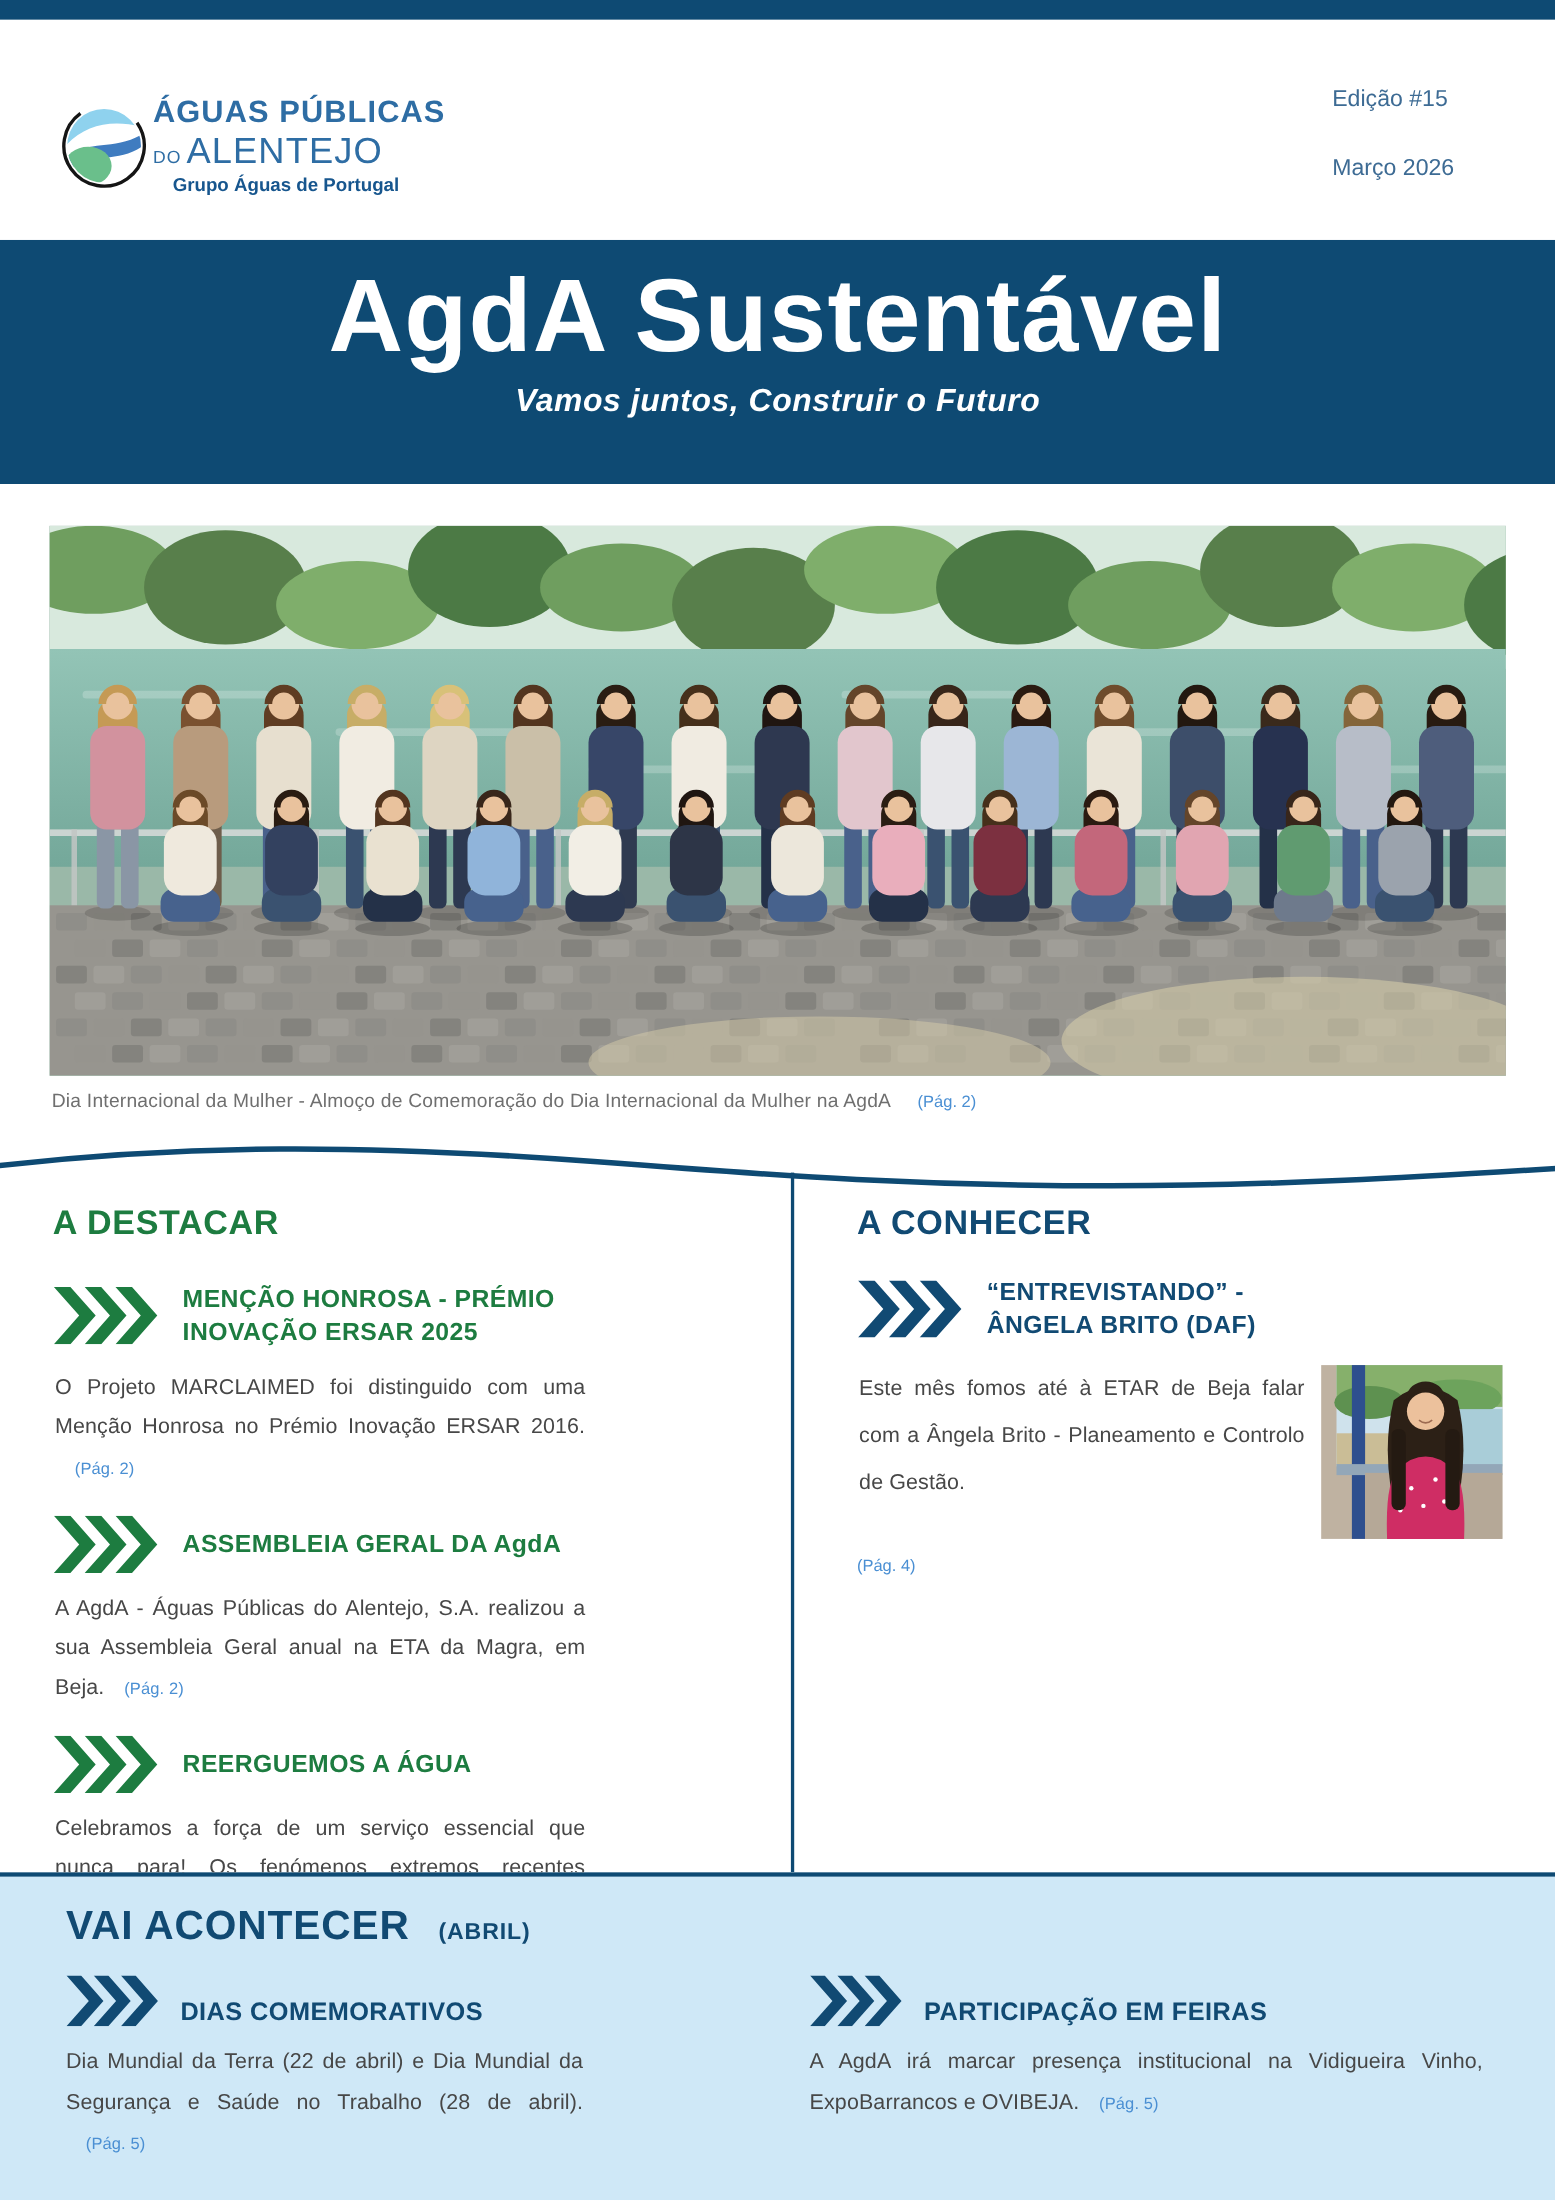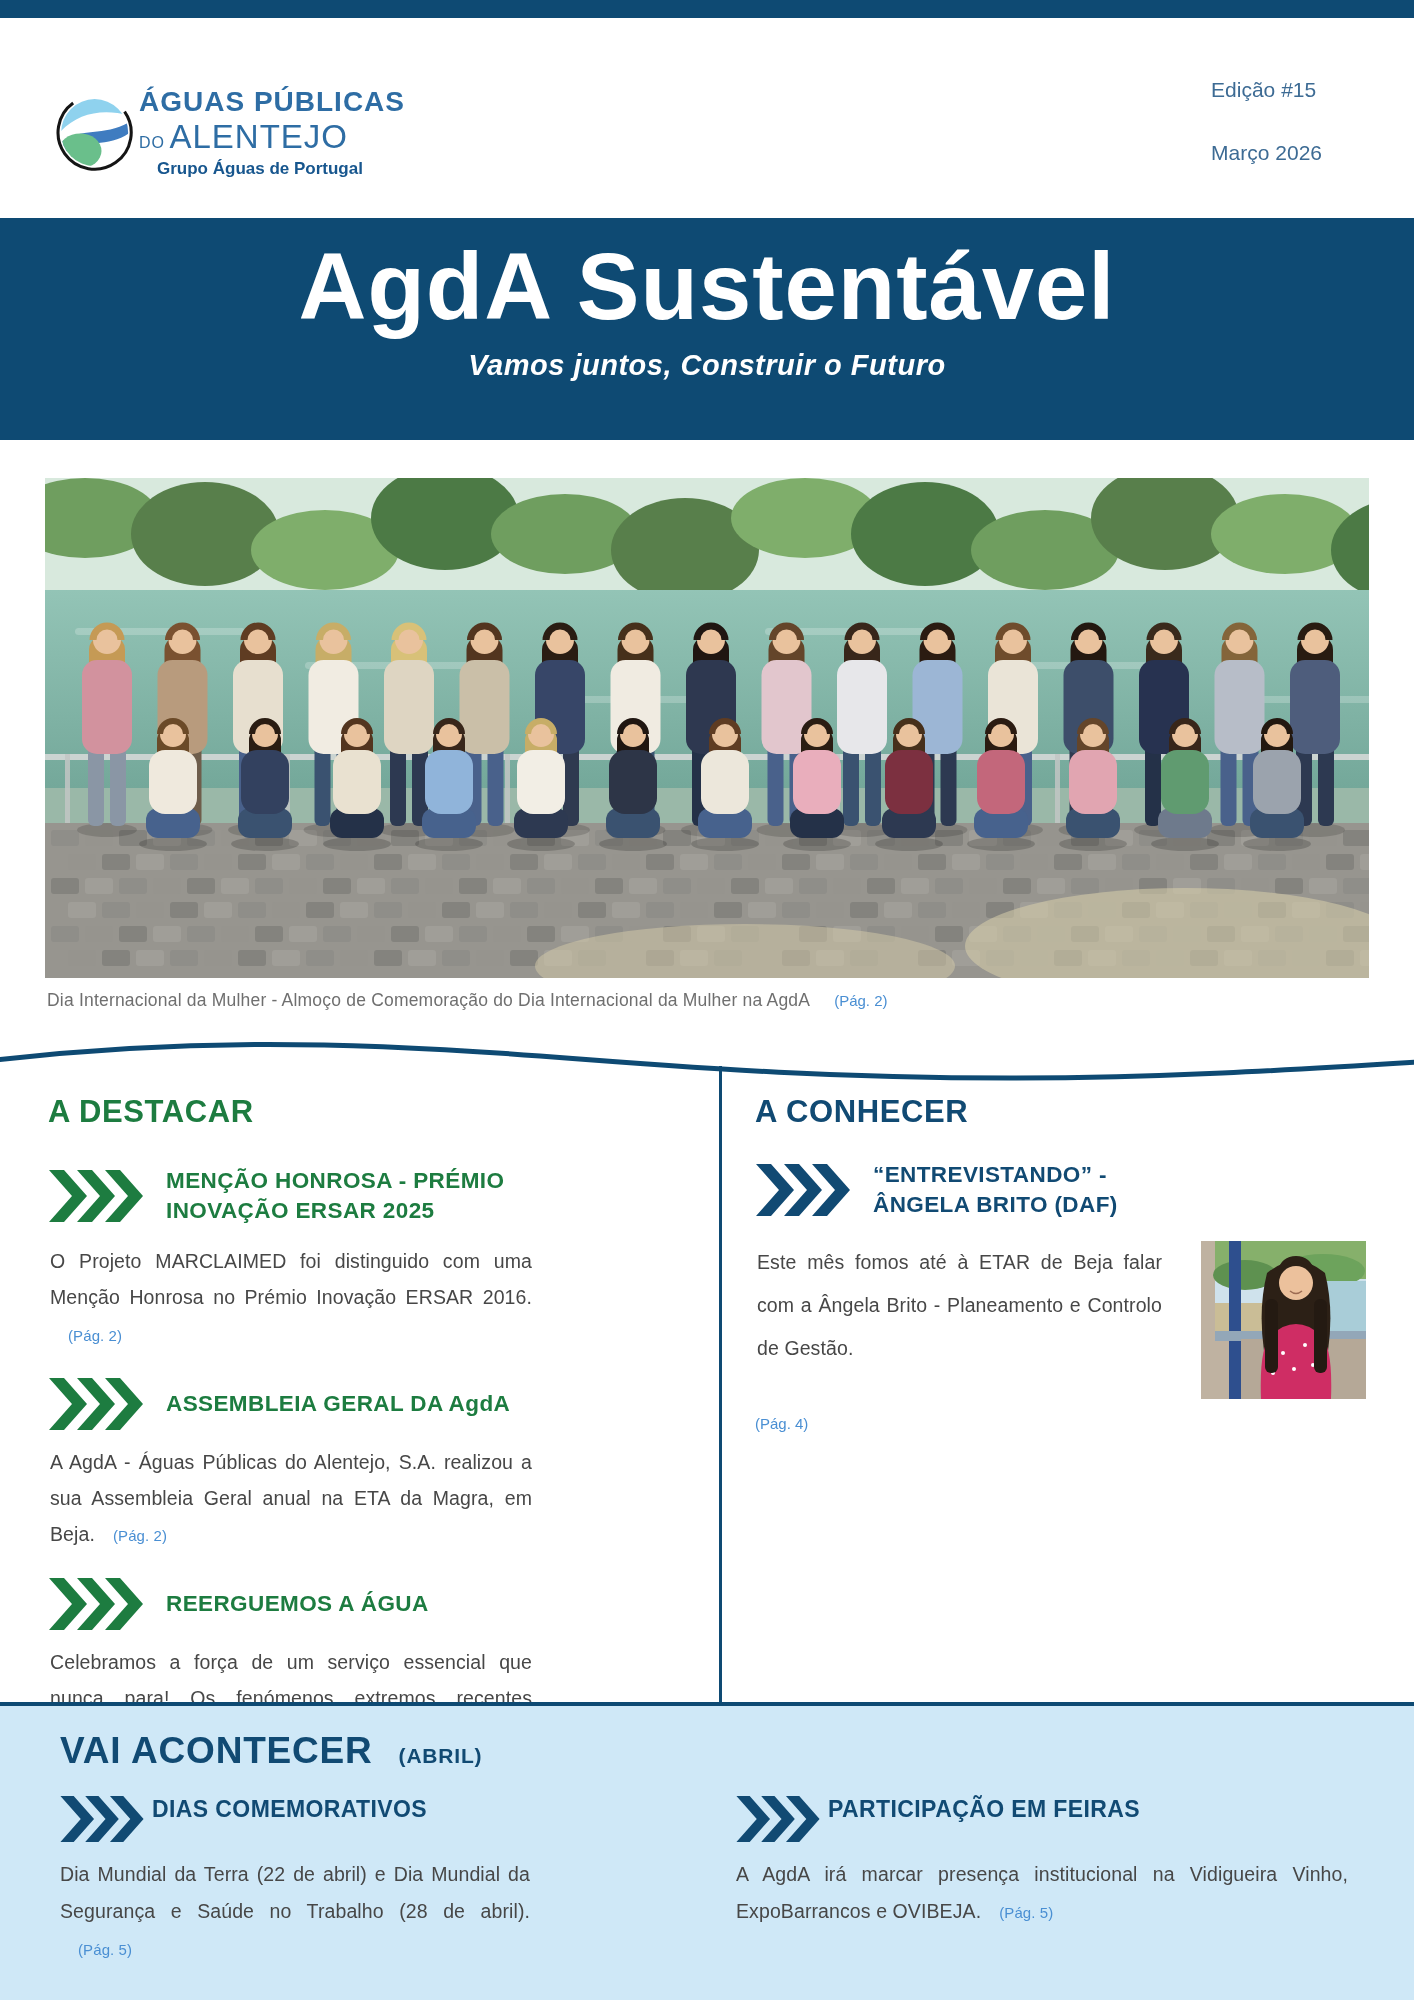--- a/index.html
+++ b/index.html
@@ -31,21 +31,21 @@
   .hero { margin:38px 45px 0 45px; width:1324px; height:500px; overflow:hidden; background:#9ab8a8; }
   .hero svg { display:block; }
   .caption-row { height:52px; padding:12px 0 0 47px; display:flex; align-items:baseline; }
   .caption { font-size:17.5px; color:#6f6f6f; letter-spacing:.2px; }
   .pref { font-size:15px; color:#4a8fd3; }
   .caption-row .pref { margin-left:24px; }
   
   .content-section { position:relative; height:672px; overflow:hidden; background:#fff; }
   .wave { position:absolute; top:6px; left:0; width:1414px; height:70px; }
   .divider { position:absolute; left:719px; top:36px; bottom:0; width:3px; background:#0e4a73; }
-  .columns { display:flex; padding-top:64px; }
+  .columns { display:flex; padding-top:64px;gap:24px; }
   .col-left  { width:719px; padding-left:48px; }
   .col-right { flex:1; padding:0 48px 0 36px; }
   .sec-title { font-size:31px; font-weight:700; letter-spacing:.6px; }
   .sec-title.green { color:#1d7c40; }
   .sec-title.navy  { color:#114a73; }
   .item { margin-top:36px; }
   .item.tight { margin-top:26px; }
   .item-head { display:flex; align-items:center; gap:22px; }
   .chev { width:96px; height:52px; flex:none; }
   .chev.sm { width:84px; height:46px; }
@@ -65,21 +65,21 @@
   .portrait { margin-left:auto; width:165px; height:158px; flex:none; }
   .pref-line { display:inline-block; margin-top:16px; }
   
   .acontecer { height:343px; background:#cfe8f7; border-top:4px solid #0e4a73; padding:24px 48px 0 60px; }
   .acontecer-title-row { display:flex; align-items:baseline; }
   .acontecer-title { font-size:37px; font-weight:700; color:#114a73; letter-spacing:.8px; }
   .acontecer-subtitle { margin-left:26px; font-size:21px; font-weight:700; color:#114a73; letter-spacing:.8px; }
   .acontecer-items { display:flex; margin-top:24px; }
   .b-left { width:668px; }
   .b-right { flex:1; padding-left:8px; }
-  .b-head { display:flex; align-items:flex-start; gap:8px; }
+  .b-head { display:flex; align-items:flex-end; gap:20px; }
   h3.b-title { font-size:23px; font-weight:700; color:#114a73; letter-spacing:.4px; }
   .b-left p.body { width:470px; margin-left:0; line-height:1.9; }
   .b-right p.body { width:612px; margin-left:0; line-height:1.9; }
   
   .footer { height:23px; background:#0e4a73; border-top:3px solid #51759b; }
 </style>
 </head>
 <body>
 
 <div class="page">

